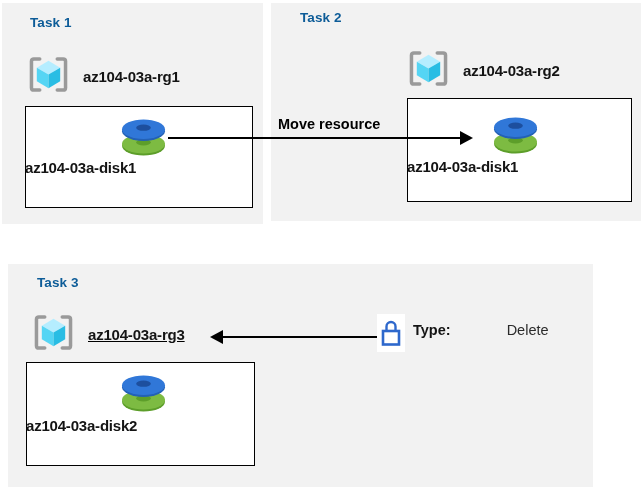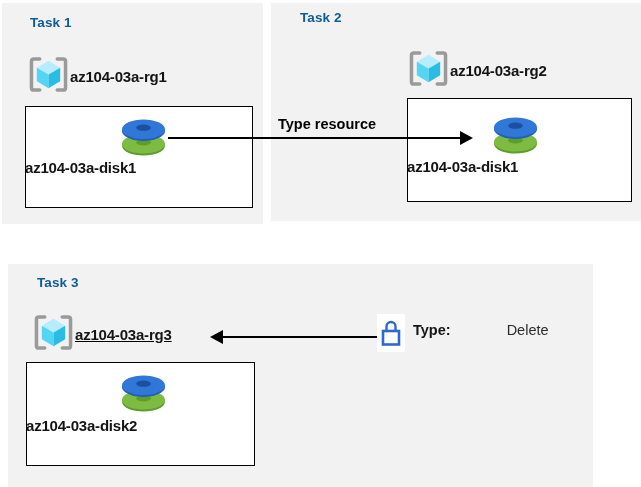--- a/index.html
+++ b/index.html
@@ -11,21 +11,21 @@
   .panel{background:#f2f2f2;}
   #panel-task1{left:2px;top:3px;width:261px;height:221px;}
   #panel-task2{left:271px;top:3px;width:370px;height:218px;}
   #panel-task3{left:8px;top:264px;width:585px;height:223px;}
   .task-title{
     font-size:13.5px;font-weight:700;color:#0d5c98;letter-spacing:.1px;
   }
   #title-task1{left:30px;top:15px;}
   #title-task2{left:300px;top:10px;}
   #title-task3{left:37px;top:275px;}
-  .rg-row{display:flex;align-items:center;height:38px;}
+  .rg-row{display:flex;align-items:center;gap:13px;height:38px;}
   #rg-row-1{left:27px;top:57px;}
   #rg-row-2{left:407px;top:51px;justify-content:center;}
   #rg-row-3{left:32px;top:315px;text-decoration:underline;}
   .rg-label,.disk-label{
     font-size:15px;font-weight:700;color:#141414;letter-spacing:-0.2px;white-space:nowrap;
   }
   .res-box{background:#ffffff;border:1.5px solid #000000;box-sizing:border-box;}
   #box-1{left:25px;top:106px;width:228px;height:102px;}
   #box-2{left:407px;top:98px;width:225px;height:104px;}
   #box-3{left:26px;top:362px;width:229px;height:104px;}
@@ -140,21 +140,21 @@
       <ellipse cx="24" cy="11" rx="7.5" ry="3.2" fill="#1d4f9e"></ellipse>
     </svg>
   </span>
 
   <div class="abs disk-label" id="disk-label-1">az104-03a-disk1</div>
   <div class="abs disk-label" id="disk-label-2">az104-03a-disk1</div>
   <div class="abs disk-label" id="disk-label-3">az104-03a-disk2</div>
 
   <div class="abs arrow-line" id="arrow1-line"></div>
   <div class="abs" id="arrow1-head"></div>
-  <div class="abs" id="move-label">Type resource</div>
+  <div class="abs" id="move-label">Move resource</div>
 
   <div class="abs arrow-line" id="arrow2-line"></div>
   <div class="abs" id="arrow2-head"></div>
 
   <div class="abs" id="lock-box">
     <svg width="22" height="30" viewBox="0 0 22 30">
       <path d="M6.5 13 V8.5 a4.5 4.5 0 0 1 9 0 V13" fill="none" stroke="#2e68cc" stroke-width="2.4"></path>
       <rect x="3" y="13" width="16" height="13.5" fill="#ffffff" stroke="#2e68cc" stroke-width="2.6"></rect>
     </svg>
   </div>

